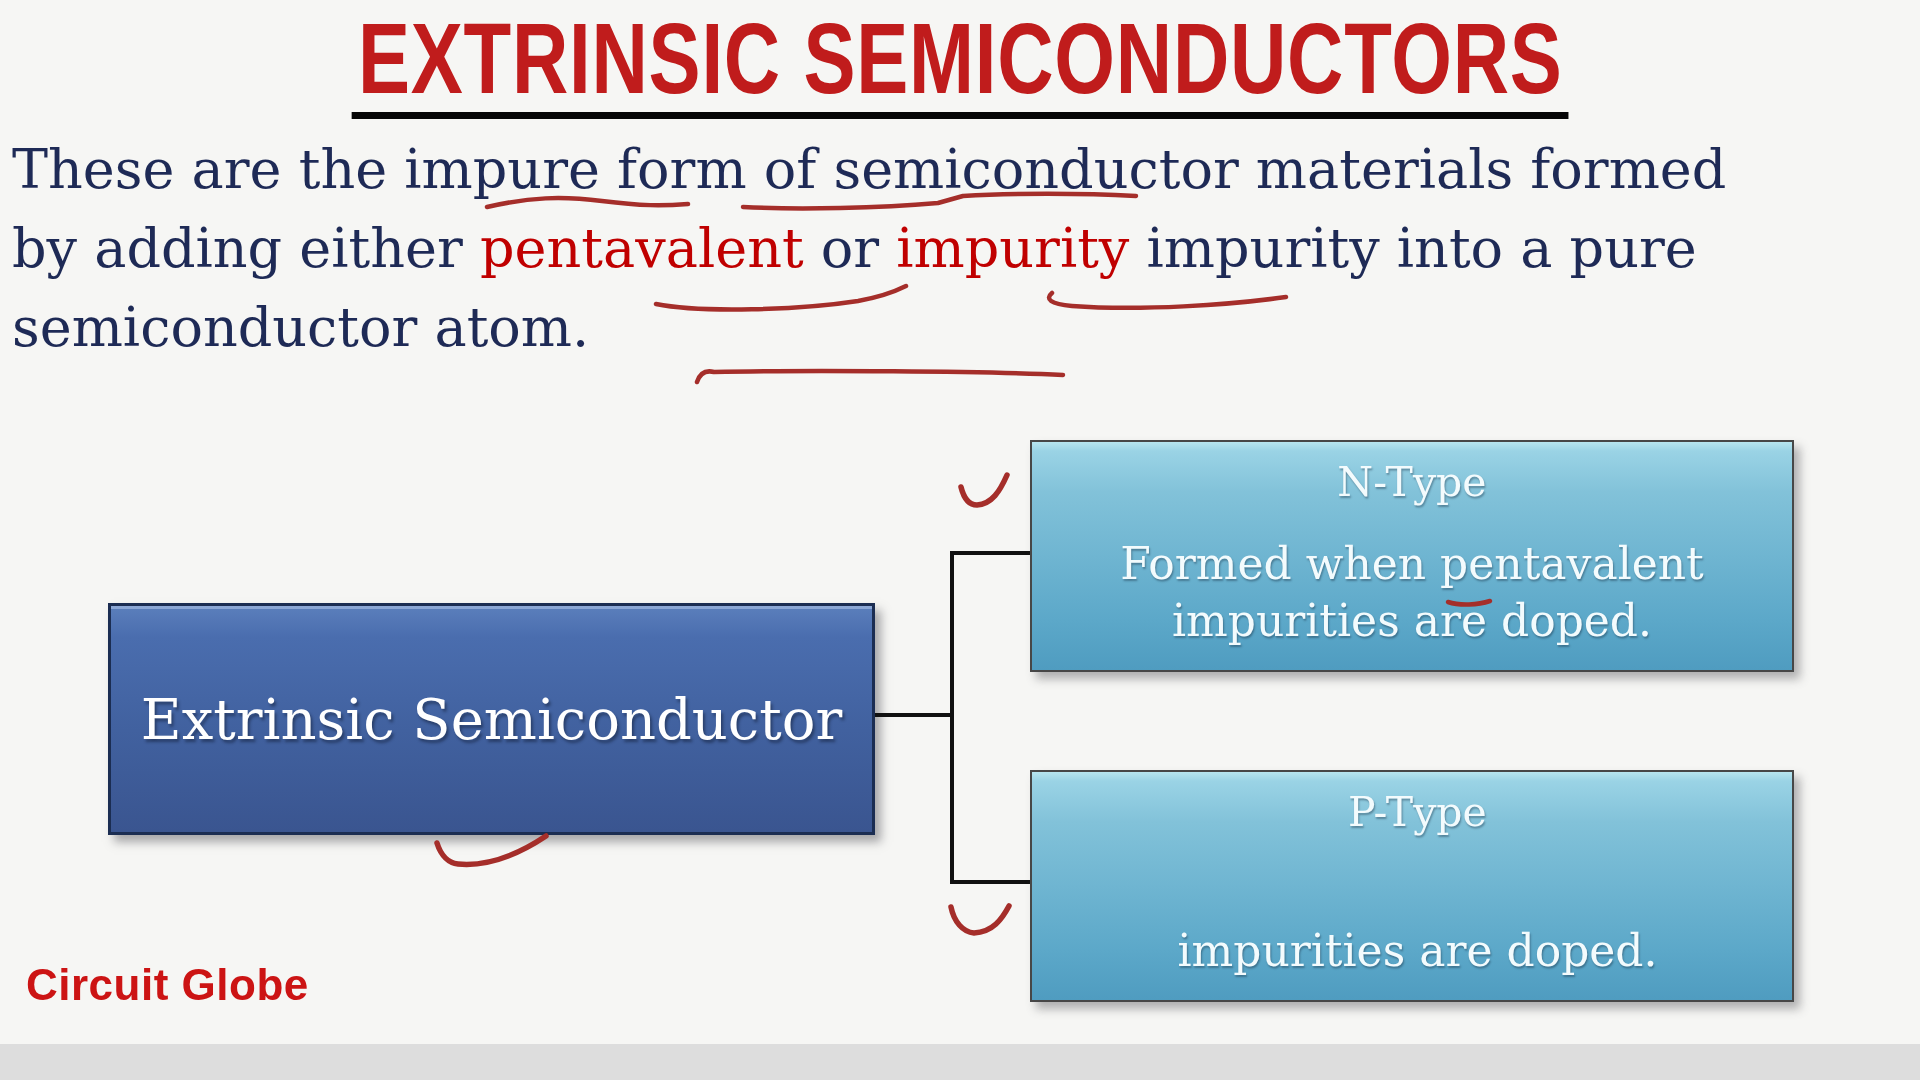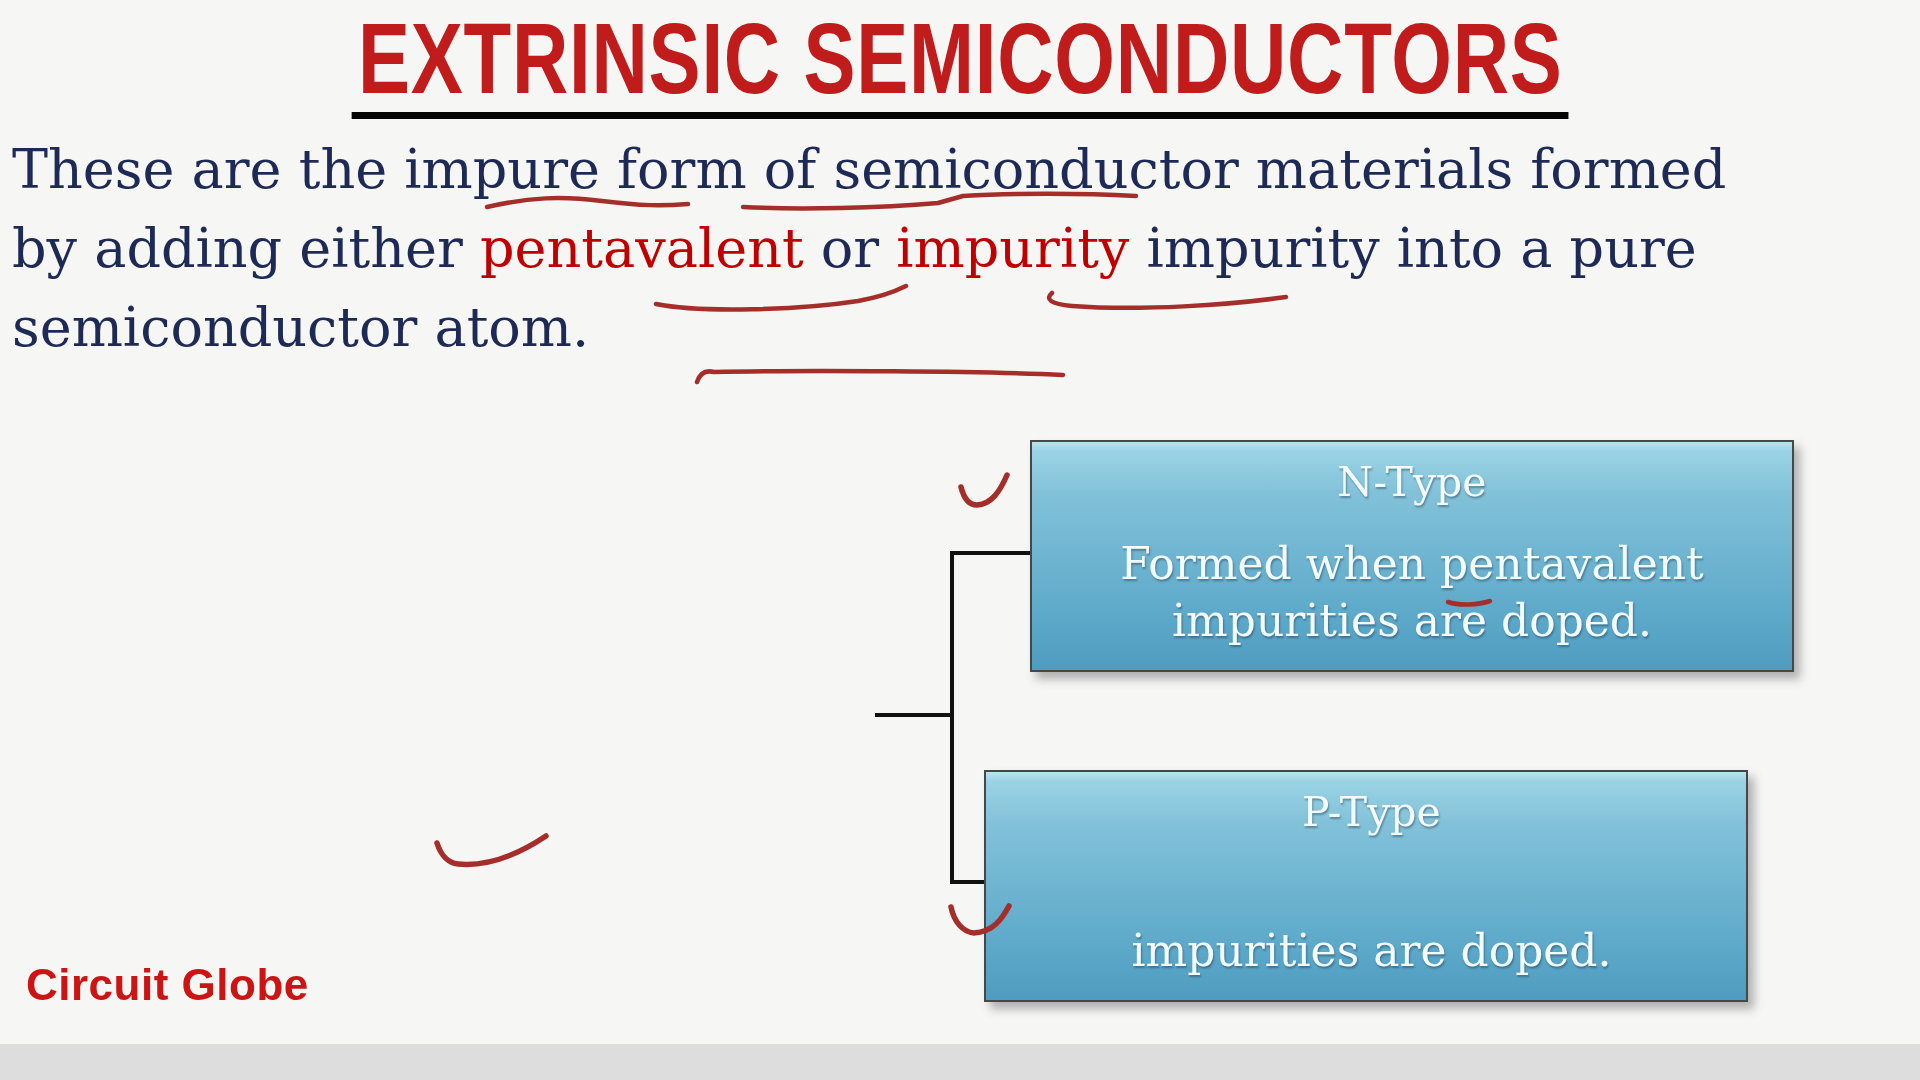--- a/index.html
+++ b/index.html
@@ -43,21 +43,21 @@
     width:764px;height:232px;
     background:linear-gradient(180deg,#b7e5ef 0%,#9ad3e5 4%,#82c2d9 22%,#5ca8c9 78%,#4f9cc0 100%);
     border:2px solid #474747;
     box-shadow:6px 7px 9px rgba(90,90,95,0.45);
     padding-top:11px;color:#f3fbfd;
     text-shadow:1px 2px 2px rgba(20,40,60,0.4);
   }
   .child-box .child-title{font-size:41px;line-height:58px;margin-bottom:24px;}
   .child-box .child-body{font-size:44px;line-height:57px;}
   .ntype{position:absolute;left:1030px;top:440px;}
-  .ptype{position:absolute;left:984px;top:770px;padding-left:11px;}
+  .ptype{position:absolute;left:1030px;top:770px;padding-left:11px;}
   
   .connector{position:absolute;background:#111;}
   .conn-root-h{left:875px;top:713px;width:78px;height:4px;}
   .conn-trunk{left:950px;top:551px;width:4px;height:333px;}
   .conn-top-h{left:950px;top:551px;width:80px;height:4px;}
   .conn-bot-h{left:950px;top:880px;width:80px;height:4px;}
   
   .marks{position:absolute;left:0;top:0;width:1920px;height:1080px;pointer-events:none;}
   .marks path{fill:none;stroke:#a52e2a;stroke-linecap:round;stroke-linejoin:round;}
   .marks .uline{stroke-width:4.5;}
@@ -80,20 +80,23 @@
       <div class="title-underline"></div>
     </div>
   </div>
 
   <div class="desc">
     <div class="desc-line"><span>These are the impure form of semiconductor materials formed</span></div>
     <div class="desc-line"><span>by adding either </span><span class="red">pentavalent</span><span> or </span><span class="red">impurity</span><span> impurity into a pure</span></div>
     <div class="desc-line"><span>semiconductor atom.</span></div>
   </div>
 
+  <div class="box root-box">
+    <span>Extrinsic Semiconductor</span>
+  </div>
 
   <div class="connector conn-root-h"></div>
   <div class="connector conn-trunk"></div>
   <div class="connector conn-top-h"></div>
   <div class="connector conn-bot-h"></div>
 
   <div class="box child-box ntype">
     <div class="child-title">N-Type</div>
     <div class="child-body"><span>Formed when pentavalent</span><br><span>impurities are doped.</span></div>
   </div>

